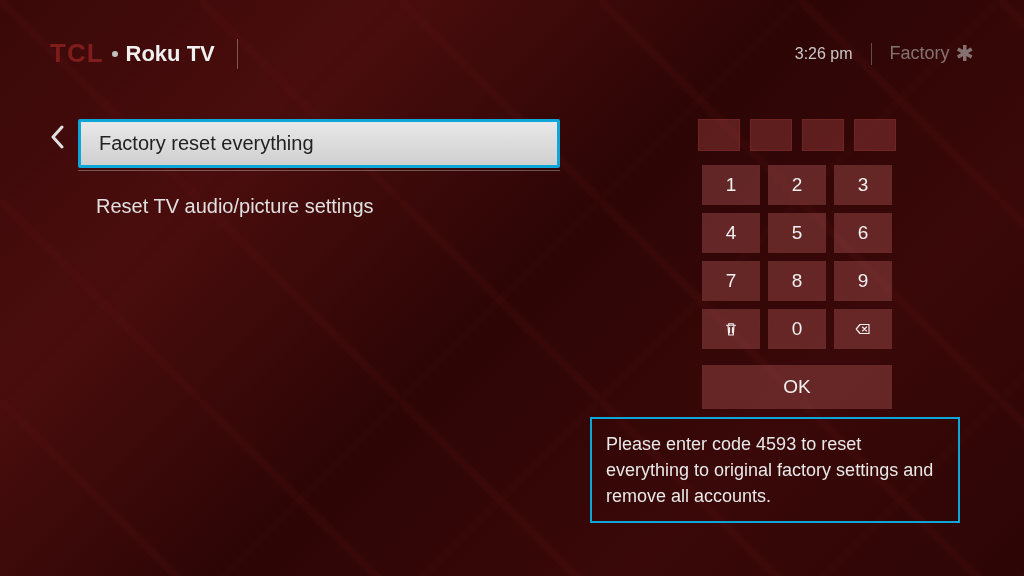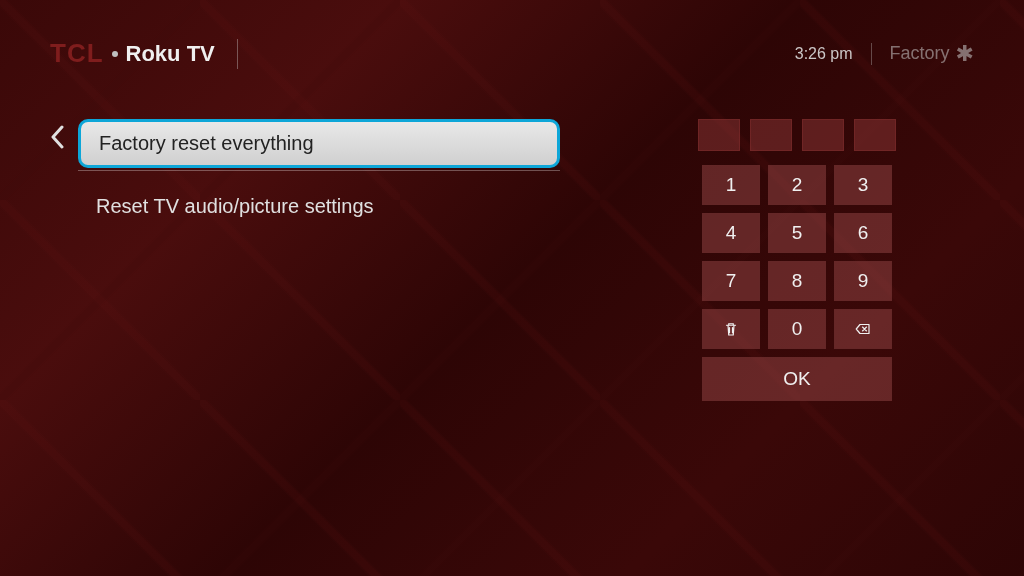--- a/index.html
+++ b/index.html
@@ -102,21 +102,21 @@
     .menu-item {
       padding: 10px 18px;
       font-size: 20px;
       color: #e0e0e0;
       margin-bottom: 2px;
     }
     .menu-item.selected {
       background: linear-gradient(#e8e8e8, #d0d0d0);
       color: #222;
       border: 3px solid #0da6d8;
-      border-radius: 10px;
+      border-radius: 2px;
       font-weight: 400;
     }
     .menu-underline {
       height:1px;
       background: rgba(255,255,255,0.3);
       margin: 0 0 14px 0;
     }
 
     .right {
       flex: 1;
@@ -147,21 +147,21 @@
       display: flex;
       align-items: center;
       justify-content: center;
       font-size: 19px;
       color: #f0f0f0;
       cursor: pointer;
       border: 1px solid rgba(100,40,40,0.6);
     }
     .key svg { width: 18px; height: 18px; }
     .ok-btn {
-      margin-top: 8px;
+      margin-top: 16px;
       width: 190px;
       height: 44px;
       background: rgba(150,70,70,0.5);
       display: flex;
       align-items: center;
       justify-content: center;
       font-size: 19px;
       color: #f0f0f0;
       cursor: pointer;
       border: 1px solid rgba(100,40,40,0.6);
@@ -261,14 +261,17 @@
         </div>
       <div class="key">
         <svg viewBox="0 0 24 24">
           <path d="M8 6l-5 6 5 6h12V6H8z M11 9l6 6 M17 9l-6 6" stroke="#f0f0f0" stroke-width="1.6" fill="none" stroke-linejoin="round"></path>
         </svg>
       </div>
     </div>
     <div class="ok-btn">
       <span>OK</span>
     </div>
+    <div class="instruction">
+      <span>Please enter code 4593 to reset everything to original factory settings and remove all accounts.</span>
+    </div>
   </div>
 </div>
 
 </body></html>

